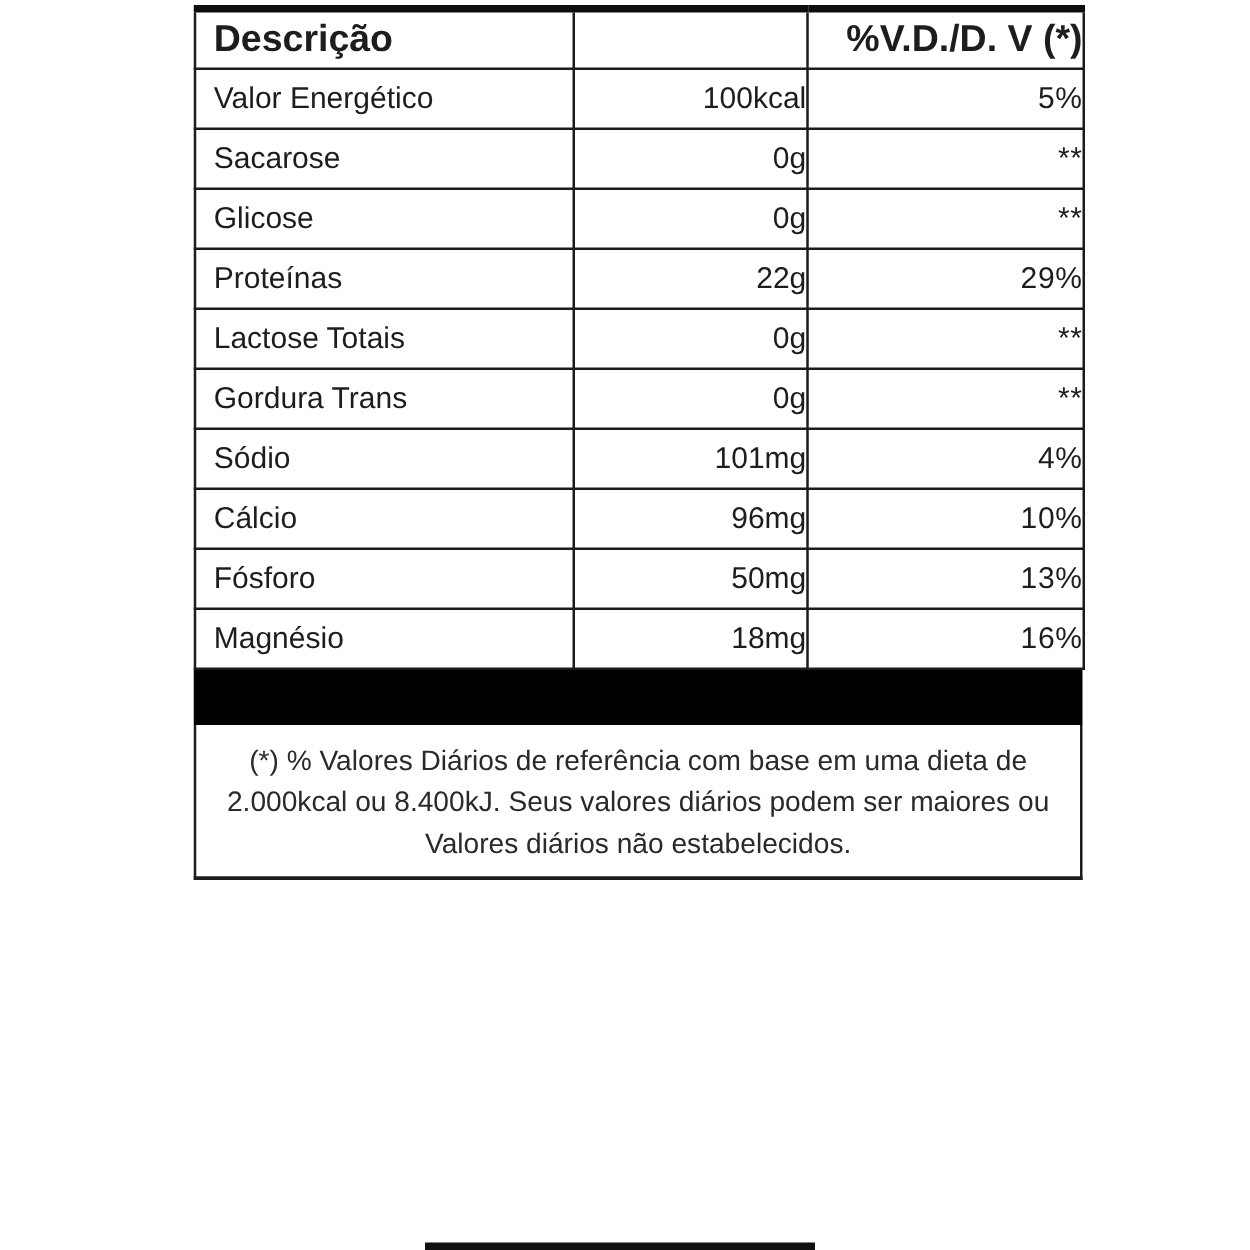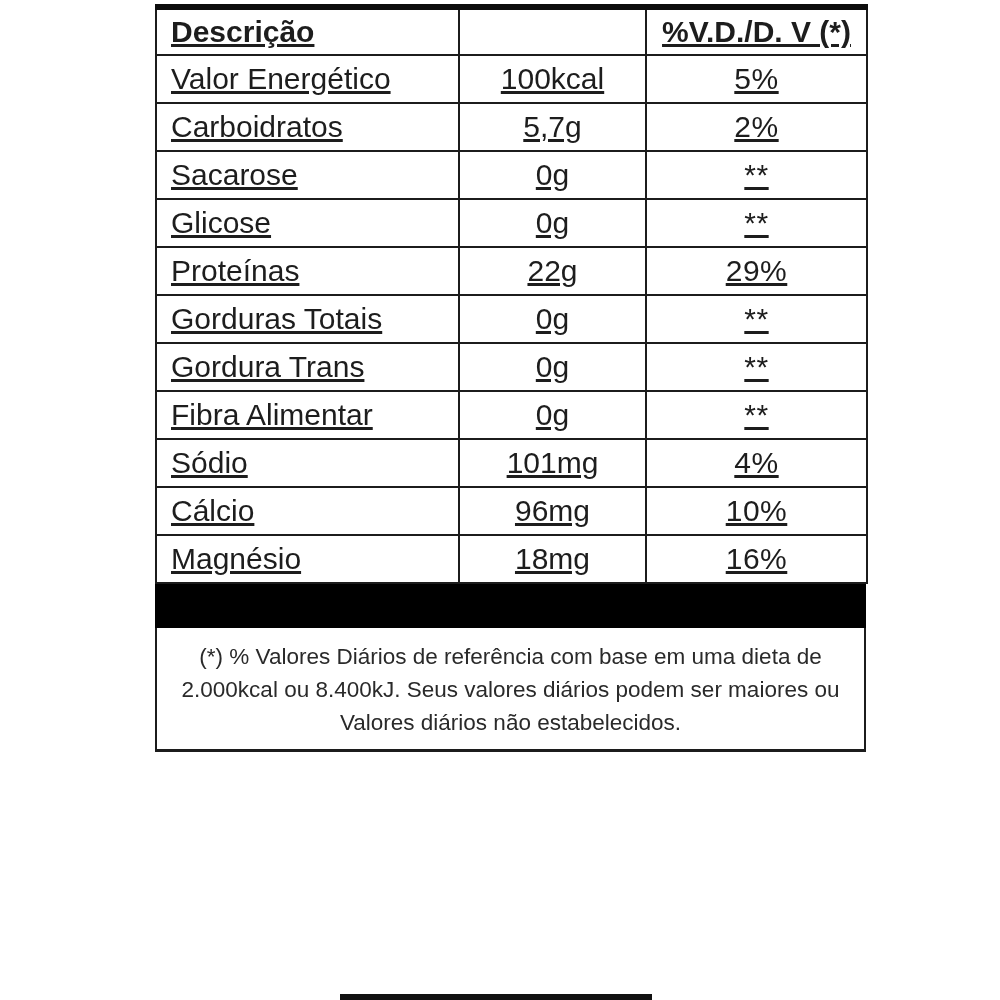--- a/index.html
+++ b/index.html
@@ -14,44 +14,43 @@
   .label-wrap {
     position: absolute;
     left: 155px;
     top: 4px;
     width: 711px;
   }
   table.nutrition {
     width: 100%;
     border-collapse: collapse;
     table-layout: fixed;
-    text-decoration: underline;
   }
   table.nutrition col.c1 { width: 303px; }
   table.nutrition col.c2 { width: 187px; }
   table.nutrition col.c3 { width: 221px; }
   table.nutrition td, table.nutrition th {
     border: 2px solid #1c1c1c;
     height: 48px;
-    font-size: 30px;
+    font-size: 24px;
     vertical-align: middle;
     white-space: nowrap;
     overflow: hidden;
   }
   table.nutrition thead th {
     border-top: 6px solid #0d0d0d;
     font-weight: bold;
     font-size: 30px;
   }
   td.name, th.name {
     text-align: left;
     padding-left: 14px;
   }
   td.amount, th.amount, td.dv, th.dv {
-    text-align: center;
+    text-align: right;
   }
   td.dv { letter-spacing: 0.5px; }
   .divider-bar {
     width: 100%;
     height: 44px;
     background: #000000;
   }
   .footnote-box {
     width: 100%;
     border-left: 2px solid #1c1c1c;
@@ -92,63 +91,58 @@
         <th class="dv">%V.D./D. V (*)</th>
       </tr>
     </thead>
     <tbody id="rows-body">
         <tr>
           <td class="name">Valor Energético</td>
           <td class="amount">100kcal</td>
           <td class="dv">5%</td>
         </tr>
         <tr>
-          <td class="name">Carboidratos</td>
-          <td class="amount">5,7g</td>
-          <td class="dv">2%</td>
-        </tr>
-        <tr>
           <td class="name">Sacarose</td>
           <td class="amount">0g</td>
           <td class="dv">**</td>
         </tr>
         <tr>
           <td class="name">Glicose</td>
           <td class="amount">0g</td>
           <td class="dv">**</td>
         </tr>
         <tr>
           <td class="name">Proteínas</td>
           <td class="amount">22g</td>
           <td class="dv">29%</td>
         </tr>
         <tr>
-          <td class="name">Gorduras Totais</td>
+          <td class="name">Lactose Totais</td>
           <td class="amount">0g</td>
           <td class="dv">**</td>
         </tr>
         <tr>
           <td class="name">Gordura Trans</td>
-          <td class="amount">0g</td>
-          <td class="dv">**</td>
-        </tr>
-        <tr>
-          <td class="name">Fibra Alimentar</td>
           <td class="amount">0g</td>
           <td class="dv">**</td>
         </tr>
         <tr>
           <td class="name">Sódio</td>
           <td class="amount">101mg</td>
           <td class="dv">4%</td>
         </tr>
         <tr>
           <td class="name">Cálcio</td>
           <td class="amount">96mg</td>
           <td class="dv">10%</td>
+        </tr>
+        <tr>
+          <td class="name">Fósforo</td>
+          <td class="amount">50mg</td>
+          <td class="dv">13%</td>
         </tr>
         <tr>
           <td class="name">Magnésio</td>
           <td class="amount">18mg</td>
           <td class="dv">16%</td>
         </tr>
       </tbody>
   </table>
 
   <div class="divider-bar"></div>

